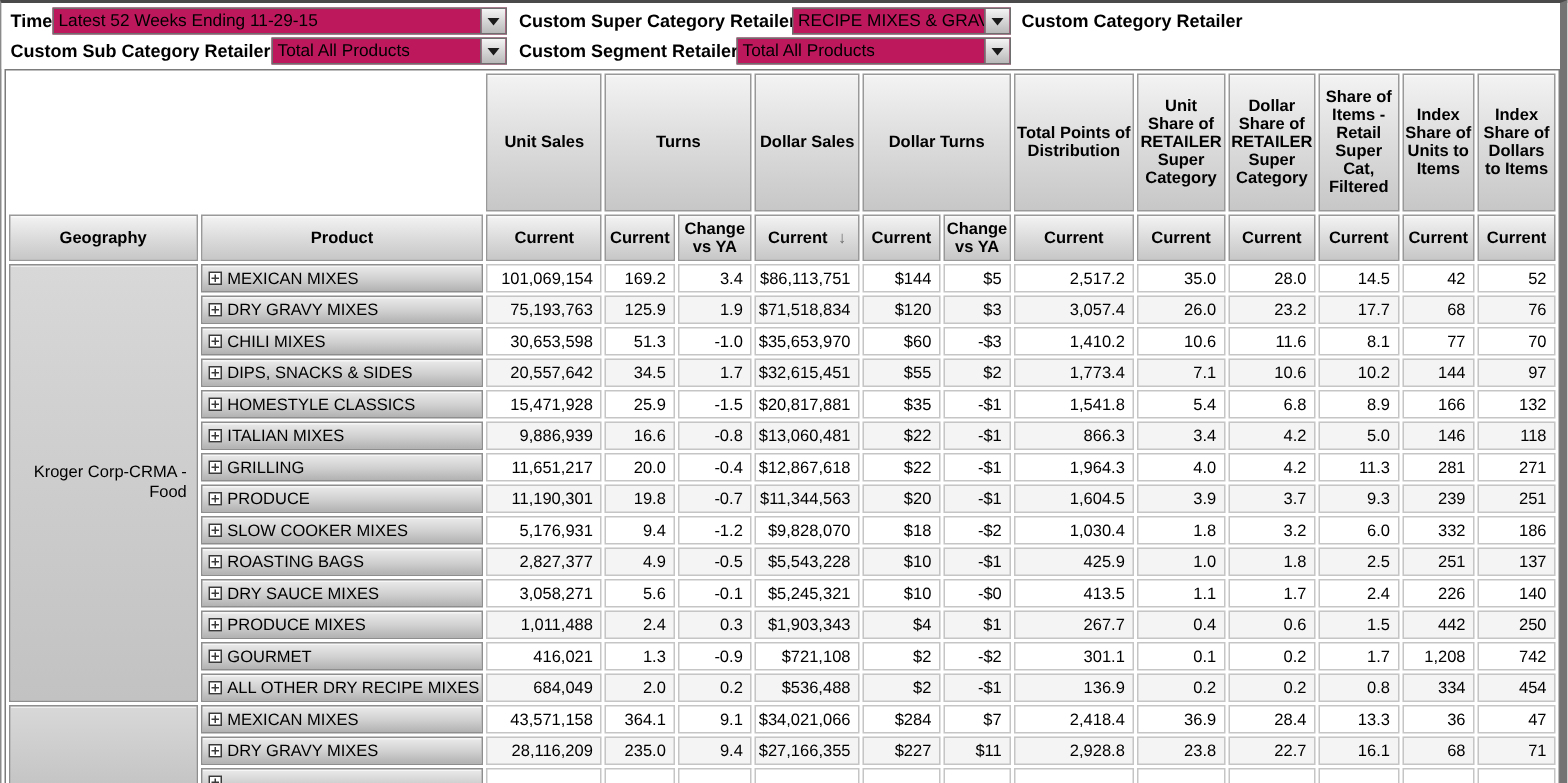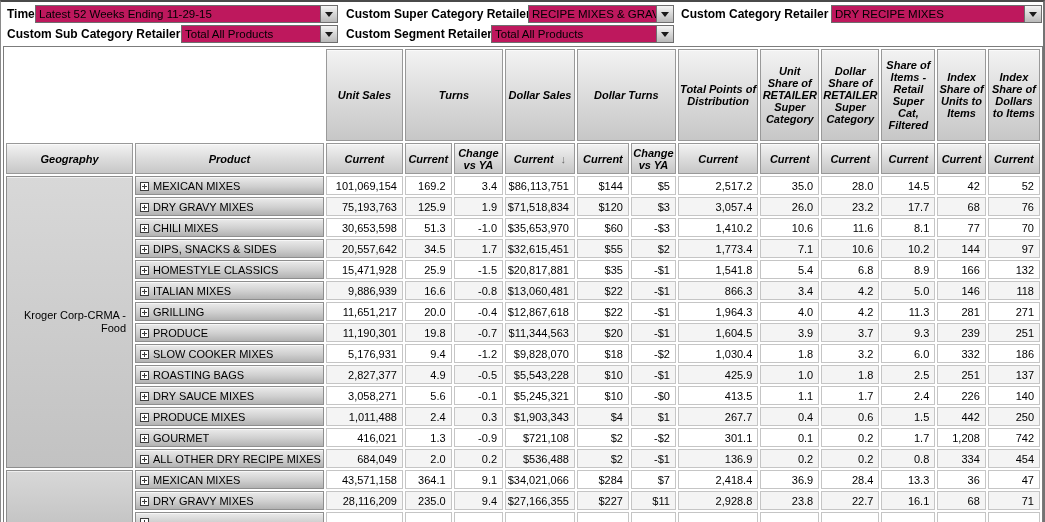--- a/index.html
+++ b/index.html
@@ -1,19 +1,19 @@
 <!DOCTYPE html>
 <html><head>
 <meta charset="utf-8">
 <style>
   * { margin:0; padding:0; box-sizing:border-box; }
   html,body { background:#e8e8e8; }
   #page {
     position:relative; width:1045px; height:522px; background:#fff;
-    border-top:2px solid #4a4a4a; border-left:1px solid #8a8a8a; border-right:2px solid #737373;
+    border-top:2px solid #4a4a4a; border-left:1px solid #8a8a8a; border-right:5px solid #737373;
     overflow:hidden; font-family:"Liberation Sans", sans-serif; color:#000;
   }
   
   .filters { position:absolute; top:0; left:0; width:100%; height:44px; background:#fff; }
   .flabel { position:absolute; font-size:12px; font-weight:bold; white-space:nowrap; }
   .combo {
     position:absolute; height:18px; background:#be185d; border:1px solid #6e6e6e;
     display:flex; align-items:center; justify-content:space-between; overflow:hidden;
   }
   .combo .cval { font-size:11.5px; padding-left:3px; white-space:nowrap; overflow:hidden; }
@@ -24,21 +24,21 @@
   }
   .combo .tri { width:0; height:0; border-left:4px solid transparent; border-right:4px solid transparent; border-top:5px solid #1a1a1a; }
   
   .grid { position:absolute; top:44px; left:2px; border:1px solid #7c7c7c; background:#fff; }
   table { border-collapse:separate; border-spacing:2px; table-layout:fixed; }
   td,th { box-sizing:border-box; overflow:hidden; }
   .corner { background:#fff; border:none; }
   .hcell, .shcell {
     background:linear-gradient(to bottom,#f3f3f3 0%,#dcdcdc 50%,#c7c7c7 100%);
     border:1px solid #999; box-shadow:inset 0 1px 0 #fafafa;
-    font-size:11px; font-weight:bold; text-align:center; vertical-align:middle; line-height:12px; padding:0 1px;font-style:italic;
+    font-size:11px; font-weight:bold; text-align:center; vertical-align:middle; line-height:12px; padding:0 1px;
   }
   .group-row .hcell { height:92px; }
   .sub-row .shcell { height:31px; }
   .sort { color:#6a6a6a; margin-left:7px; font-size:11px; font-weight:bold; }
   tbody tr { height:19px; }
   .gcell {
     background:linear-gradient(to bottom,#d8d8d8,#c2c2c2);
     border:1px solid #8e8e8e; box-shadow:inset 0 1px 0 #eee;
     font-size:11px; text-align:right; vertical-align:middle; padding:12px 6px; line-height:13px;
   }
@@ -75,26 +75,20 @@
 
     <span class="flabel" style="left:345px;top:5px">Custom Super Category Retailer</span>
     <div class="combo" style="left:527px;top:3px;width:146px">
       <span class="cval">RECIPE MIXES &amp; GRAVY</span>
       <span class="cbtn">
           <span class="tri"></span>
         </span>
     </div>
 
     <span class="flabel" style="left:680px;top:5px">Custom Category Retailer</span>
-    <div class="combo" style="left:830px;top:3px;width:211px">
-      <span class="cval">DRY RECIPE MIXES</span>
-      <span class="cbtn">
-          <span class="tri"></span>
-        </span>
-    </div>
 
     <span class="flabel" style="left:6px;top:25px">Custom Sub Category Retailer</span>
     <div class="combo" style="left:180px;top:23px;width:157px">
       <span class="cval">Total All Products</span>
       <span class="cbtn">
           <span class="tri"></span>
         </span>
     </div>
 
     <span class="flabel" style="left:345px;top:25px">Custom Segment Retailer</span>

